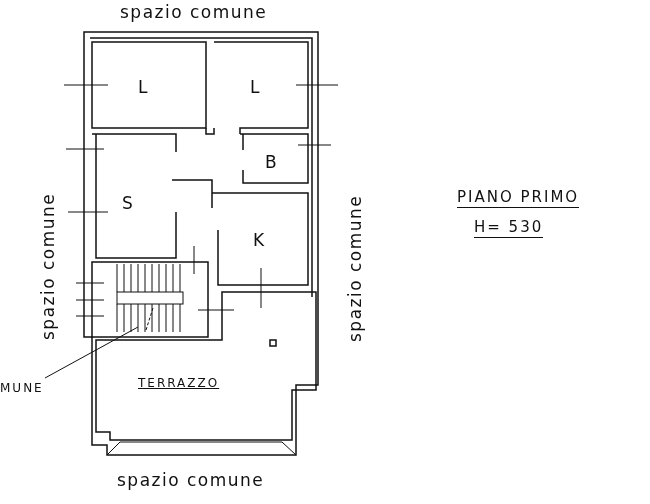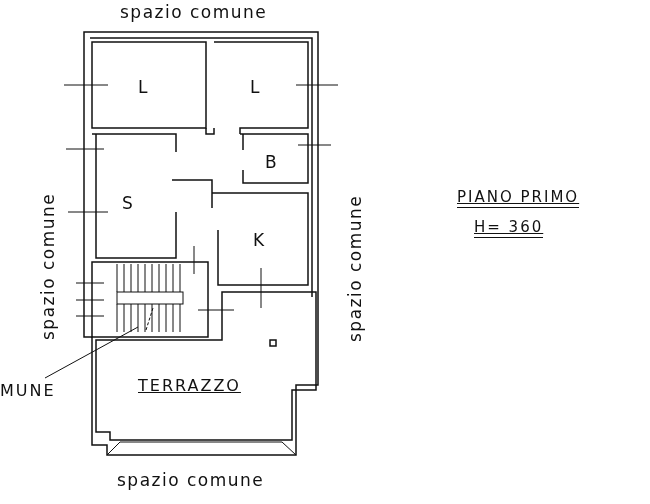--- a/index.html
+++ b/index.html
@@ -2,22 +2,22 @@
 <html><head>
   <meta charset="utf-8">
   <style>
     html, body { margin: 0; padding: 0; background: #ffffff; }
     body { width: 650px; height: 504px; position: relative; overflow: hidden; font-family: "DejaVu Sans", sans-serif; color: #111; }
     svg { position: absolute; left: 0; top: 0; }
     .lbl { position: absolute; white-space: nowrap; color: #111; letter-spacing: 1px; }
     .space { font-size: 17px; letter-spacing: 1.5px; }
     .room { font-size: 17px; }
     .vert { transform-origin: 0 0; transform: rotate(-90deg); }
-    .title { font-size: 15px; letter-spacing: 2px; border-bottom: 1.5px solid #111; padding-bottom: 1px; text-decoration: underline; }
-    .small { font-size: 16px; letter-spacing: 2px; }
+    .title { font-size: 15px; letter-spacing: 2px; border-bottom: 1.5px solid #111; padding-bottom: 1px; }
+    .small { font-size: 12px; letter-spacing: 2px; }
   </style>
 </head>
 <body>
 
 <svg width="650" height="504" viewBox="0 0 650 504" fill="none" stroke="#111" stroke-width="1.5">
 
   <path d="M84 32 H318 V385 H296 V455 H107 V445 H92 V337 H84 Z"></path>
   <path d="M90 38 H312 V297"></path>
 
   <path d="M92 42 H206 V128 H92 Z"></path>
@@ -88,13 +88,13 @@
 
 <div class="lbl room" style="left:138px;top:77px;">L</div>
 <div class="lbl room" style="left:250px;top:77px;">L</div>
 <div class="lbl room" style="left:265px;top:152px;">B</div>
 <div class="lbl room" style="left:122px;top:193px;">S</div>
 <div class="lbl room" style="left:253px;top:230px;">K</div>
 <div class="lbl small" style="left:138px;top:376px;text-decoration:underline;">TERRAZZO</div>
 <div class="lbl small" style="left:0px;top:381px;">MUNE</div>
 
 <div class="lbl title" style="left:457px;top:188px;">PIANO PRIMO</div>
-<div class="lbl title" style="left:474px;top:218px;">H= 360</div>
+<div class="lbl title" style="left:474px;top:218px;">H= 530</div>
 
 </body></html>

